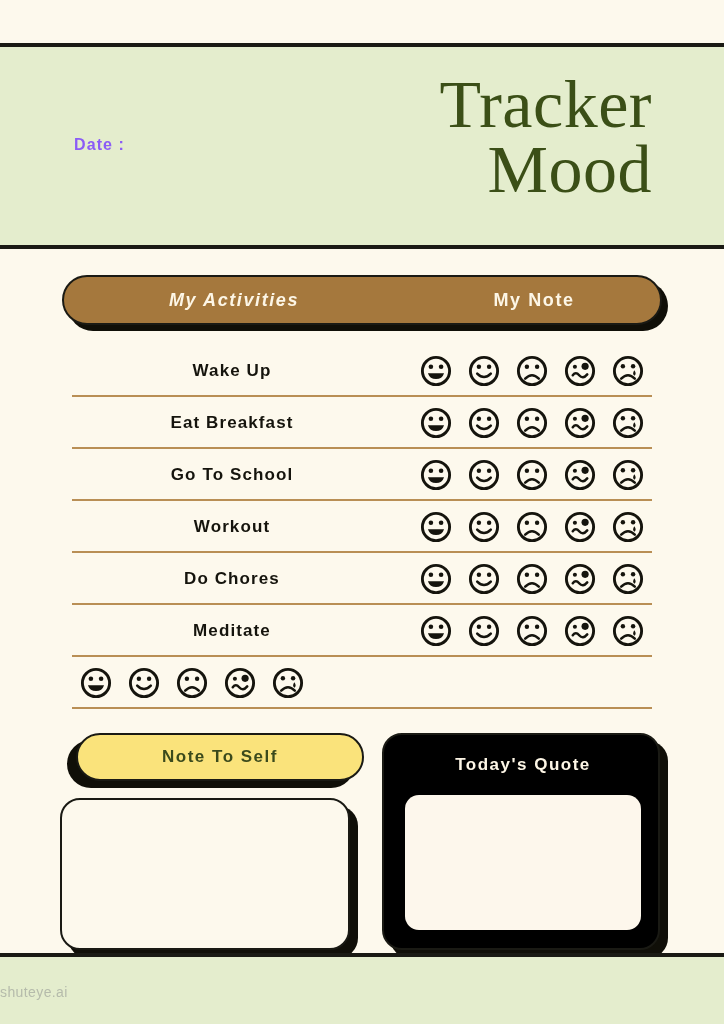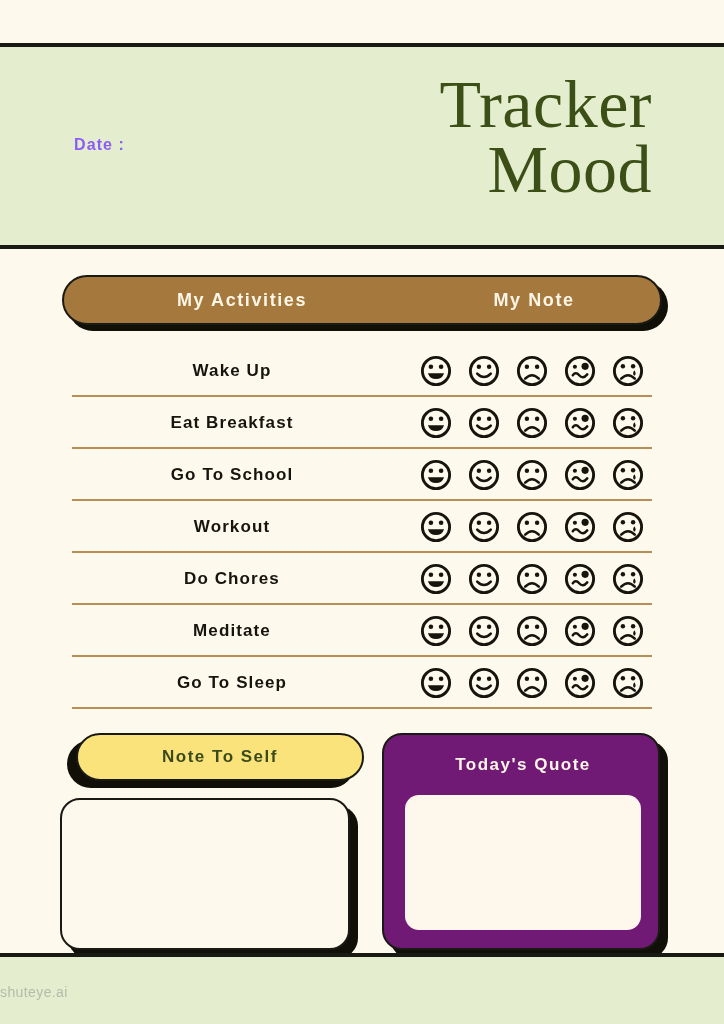--- a/index.html
+++ b/index.html
@@ -87,21 +87,21 @@
   .th {
     position: absolute;
     top: 50%;
     transform: translateY(-50%);
     color: #fdf6e6;
     font-size: 18px;
     font-weight: bold;
     letter-spacing: 1.6px;
     white-space: nowrap;
   }
-  .th-activities { left: 8px; width: 340px; text-align: center; }
+  .th-activities { left: 0; width: 340px; text-align: center; font-style: italic; }
   .th-mood { left: 340px; width: 260px; text-align: center; }
 
   
   .rows {
     position: absolute;
     left: 62px; top: 345px;
     width: 600px;
   }
   .row {
     position: relative;
@@ -197,21 +197,21 @@
     position: absolute;
     left: 8px; top: 8px;
     width: 278px; height: 217px;
     background: #100f08;
     border-radius: 20px;
   }
   .quote-card {
     position: absolute;
     left: 0; top: 0;
     width: 278px; height: 217px;
-    background: #701a75;
+    background: #000000;
     border: 2px solid #1a1a14;
     border-radius: 20px;
     box-sizing: border-box;
   }
   .quote-title {
     position: absolute;
     left: 0; top: 20px;
     width: 278px;
     text-align: center;
     color: #fdf6e6;
@@ -550,21 +550,20 @@
               <circle cx="14" cy="14.5" r="2.6" fill="#15140d"></circle>
               <circle cx="26" cy="14.5" r="2.6" fill="#15140d"></circle>
               <path d="M12 29 Q 20 21 28 29" fill="none" stroke="#15140d" stroke-width="3" stroke-linecap="round"></path>
               <path d="M27.5 19 q 3 4.5 0 6.5 q -3 -2 0 -6.5 Z" fill="#15140d"></path>
             </svg>
           </span>
         </div>
         <div class="row-sep"></div>
       </div>
       <div class="row">
-        <div class="row-label">Go To Sleep</div>
         <div class="row-faces">
           <span>
             <svg viewBox="0 0 40 40" width="34" height="34" class="face">
               <circle cx="20" cy="20" r="16" fill="none" stroke="#15140d" stroke-width="3.4"></circle>
               <circle cx="14" cy="15" r="2.7" fill="#15140d"></circle>
               <circle cx="26" cy="15" r="2.7" fill="#15140d"></circle>
               <path d="M10.5 22.5 A 10 10 0 0 0 29.5 22.5 Z" fill="#15140d"></path>
             </svg>
           </span>
           <span>

